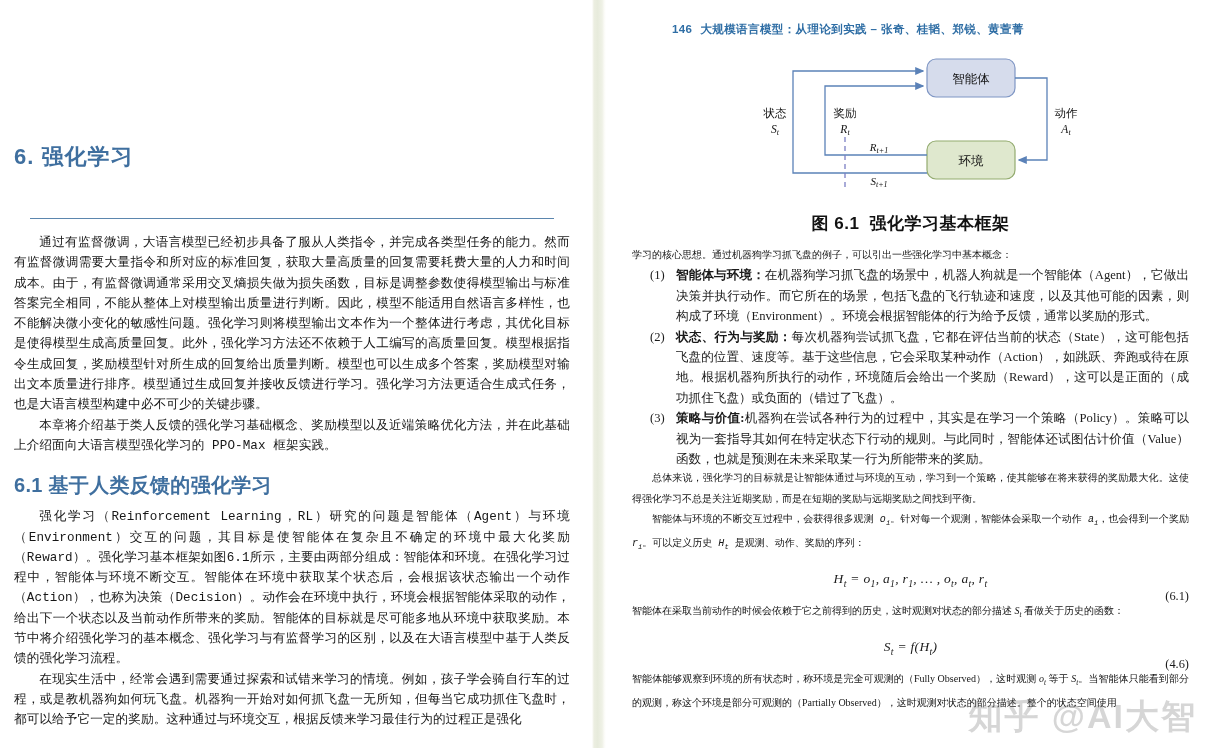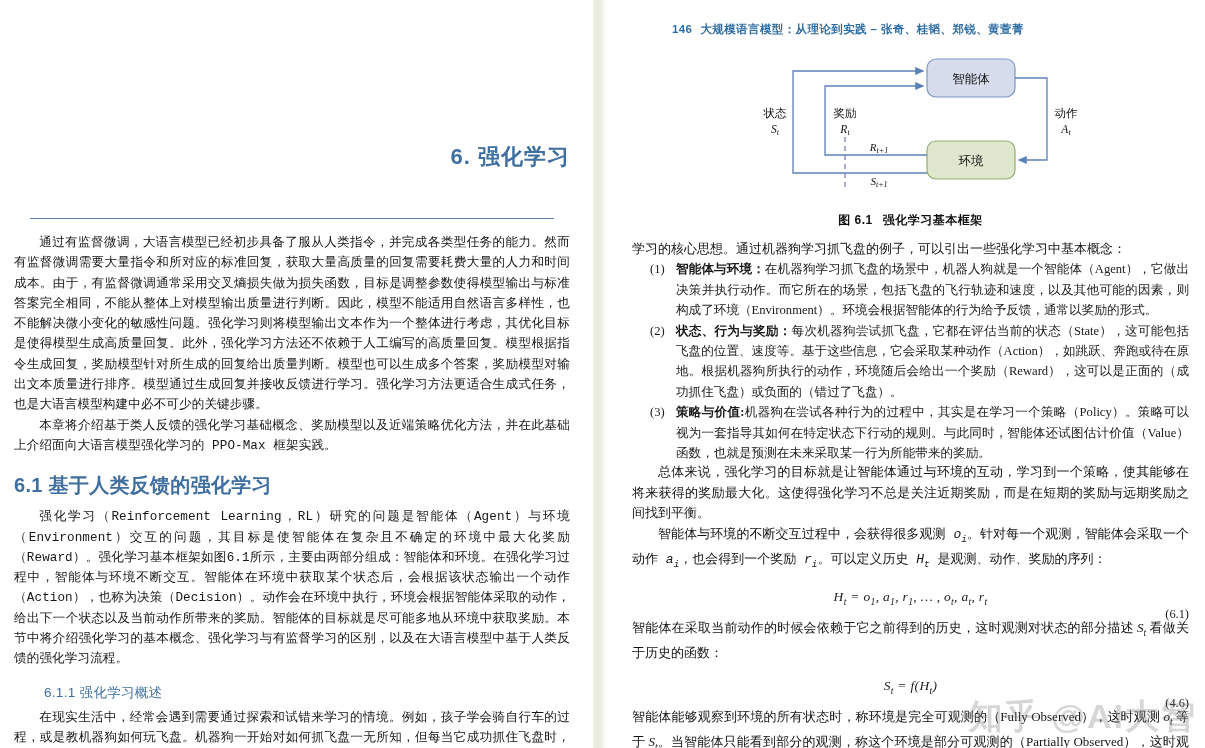--- a/index.html
+++ b/index.html
@@ -43,21 +43,21 @@
   .page-right {
     position: relative;
     width: 599px;
     height: 748px;
     background: #ffffff;
     box-sizing: border-box;
     padding: 0 16px 0 26px;
   }
 
   .chapter-title {
-    text-align: right;
+    text-align: left;
     color: #3f6f9f;
     font-family: "Liberation Sans", sans-serif;
     font-size: 22px;
     font-weight: 600;
     letter-spacing: 1px;
     margin: 0;
     padding-top: 142px;
   }
   .title-rule {
     border: none;
@@ -109,30 +109,30 @@
   .running-head .pg { margin-right: 8px; font-weight: 600; }
 
   .figure-wrap {
     margin: 14px 0 0 0;
     display: flex;
     justify-content: center;
   }
   .figure-caption {
     text-align: center;
     font-family: "Liberation Sans", sans-serif;
-    font-size: 12px;
+    font-size: 17px;
     font-weight: 700;
     margin-top: 6px;
     color: #111;
     letter-spacing: 0.5px;
   }
   .figure-caption .capnum { margin-right: 10px; }
 
   .rp-text {
-    font-size: 13px;
+    font-size: 10px;
     line-height: 20.4px;
     text-align: justify;
     text-justify: inter-ideograph;
     margin: 10px 0 0 0;
     color: #141414;
   }
   .list-item {
     display: flex;
     font-size: 12.6px;
     line-height: 20.4px;
@@ -193,21 +193,20 @@
     <hr class="title-rule">
 
     <p class="body-text indent first-para">通过有监督微调，大语言模型已经初步具备了服从人类指令，并完成各类型任务的能力。然而有监督微调需要大量指令和所对应的标准回复，获取大量高质量的回复需要耗费大量的人力和时间成本。由于，有监督微调通常采用交叉熵损失做为损失函数，目标是调整参数使得模型输出与标准答案完全相同，不能从整体上对模型输出质量进行判断。因此，模型不能适用自然语言多样性，也不能解决微小变化的敏感性问题。强化学习则将模型输出文本作为一个整体进行考虑，其优化目标是使得模型生成高质量回复。此外，强化学习方法还不依赖于人工编写的高质量回复。模型根据指令生成回复，奖励模型针对所生成的回复给出质量判断。模型也可以生成多个答案，奖励模型对输出文本质量进行排序。模型通过生成回复并接收反馈进行学习。强化学习方法更适合生成式任务，也是大语言模型构建中必不可少的关键步骤。</p>
 
     <p class="body-text indent p-gap">本章将介绍基于类人反馈的强化学习基础概念、奖励模型以及近端策略优化方法，并在此基础上介绍面向大语言模型强化学习的 PPO-Max 框架实践。</p>
 
     <h2 class="sec">6.1 基于人类反馈的强化学习</h2>
 
     <p class="body-text indent">强化学习（Reinforcement Learning，RL）研究的问题是智能体（Agent）与环境（Environment）交互的问题，其目标是使智能体在复杂且不确定的环境中最大化奖励（Reward）。强化学习基本框架如图6.1所示，主要由两部分组成：智能体和环境。在强化学习过程中，智能体与环境不断交互。智能体在环境中获取某个状态后，会根据该状态输出一个动作（Action），也称为决策（Decision）。动作会在环境中执行，环境会根据智能体采取的动作，给出下一个状态以及当前动作所带来的奖励。智能体的目标就是尽可能多地从环境中获取奖励。本节中将介绍强化学习的基本概念、强化学习与有监督学习的区别，以及在大语言模型中基于人类反馈的强化学习流程。</p>
 
-    <h3 class="subsec">6.1.1 强化学习概述</h3>
 
     <p class="body-text indent">在现实生活中，经常会遇到需要通过探索和试错来学习的情境。例如，孩子学会骑自行车的过程，或是教机器狗如何玩飞盘。机器狗一开始对如何抓飞盘一无所知，但每当它成功抓住飞盘时，都可以给予它一定的奖励。这种通过与环境交互，根据反馈来学习最佳行为的过程正是强化</p>
   </div>
 
   <div class="gutter"></div>
 
   <div class="page-right">
 
     <div class="running-head">
       <span class="pg">146</span><span>大规模语言模型：从理论到实践 – 张奇、桂韬、郑锐、黄萱菁</span>

